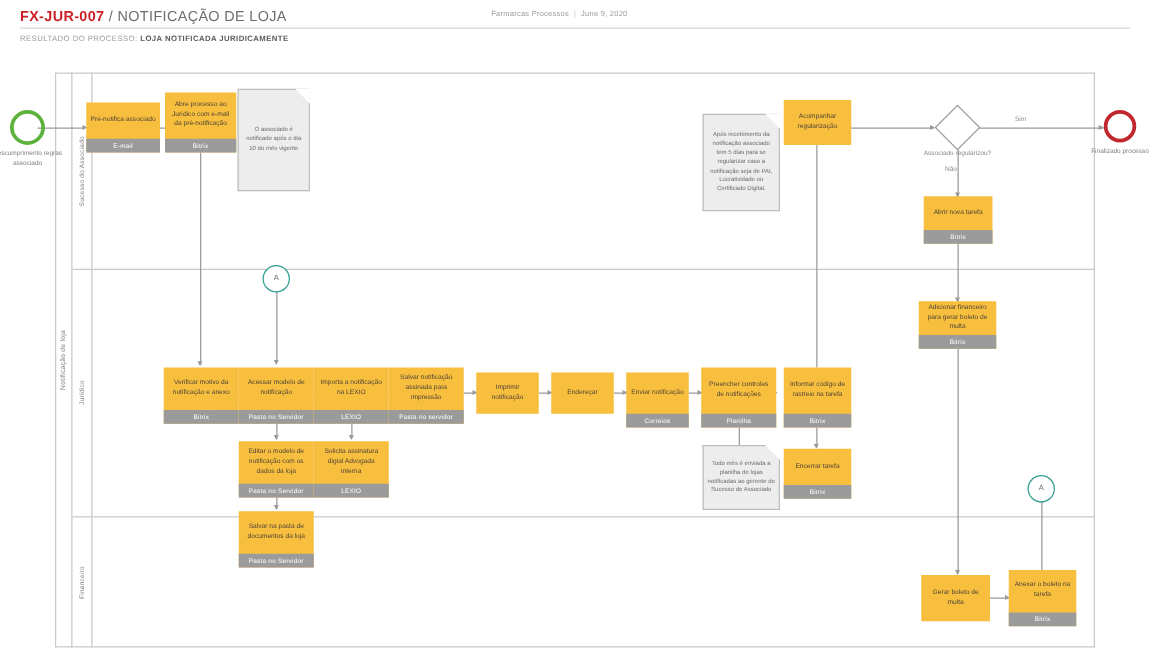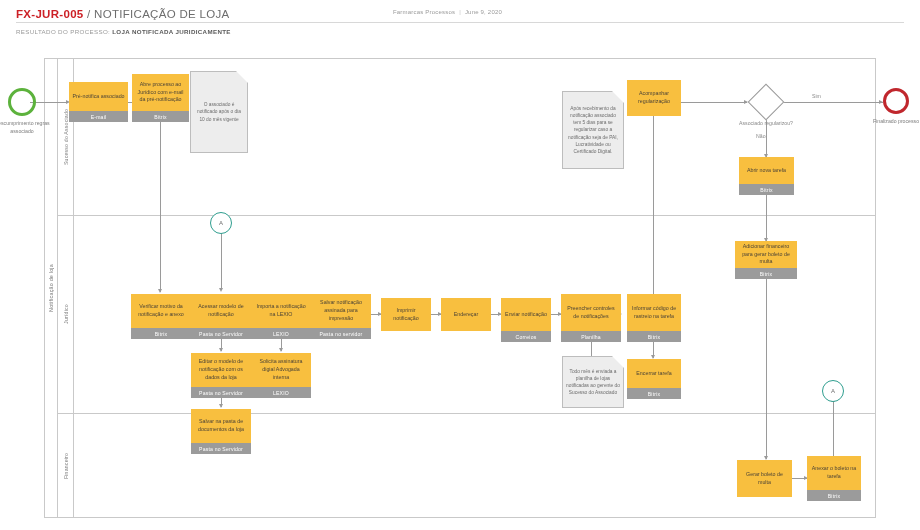--- a/index.html
+++ b/index.html
@@ -70,21 +70,21 @@
   .arw{position:absolute;width:0;height:0;}
   .arw.r{border-top:2.6px solid transparent;border-bottom:2.6px solid transparent;border-left:4px solid #9a9a9a;}
   .arw.d{border-left:2.6px solid transparent;border-right:2.6px solid transparent;border-top:4px solid #9a9a9a;}
   .arw.u{border-left:2.6px solid transparent;border-right:2.6px solid transparent;border-bottom:4px solid #9a9a9a;}
 </style>
 </head>
 <body>
 
 <div id="header">
   <div id="title-row">
-    <span id="doc-code">FX-JUR-005</span><span id="doc-title"> / NOTIFICAÇÃO DE LOJA</span>
+    <span id="doc-code">FX-JUR-007</span><span id="doc-title"> / NOTIFICAÇÃO DE LOJA</span>
   </div>
   <div id="meta">
     <span>Farmarcas Processos</span><span class="sep">|</span><span>June 9, 2020</span>
   </div>
   <div id="rule"></div>
   <div id="result-row">
     <span>RESULTADO DO PROCESSO: </span><span class="res-value">LOJA NOTIFICADA JURIDICAMENTE</span>
   </div>
 </div>
 

